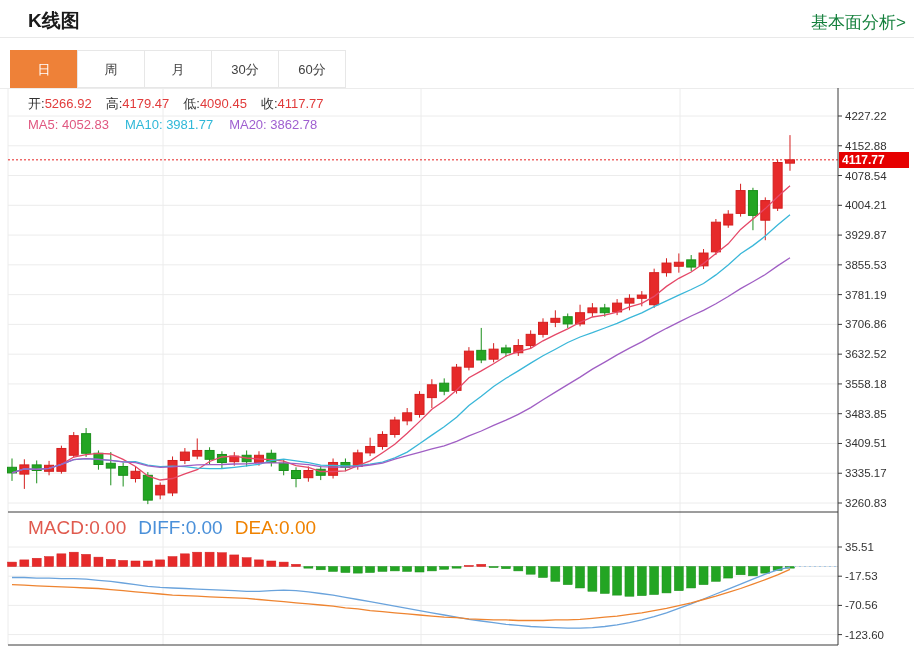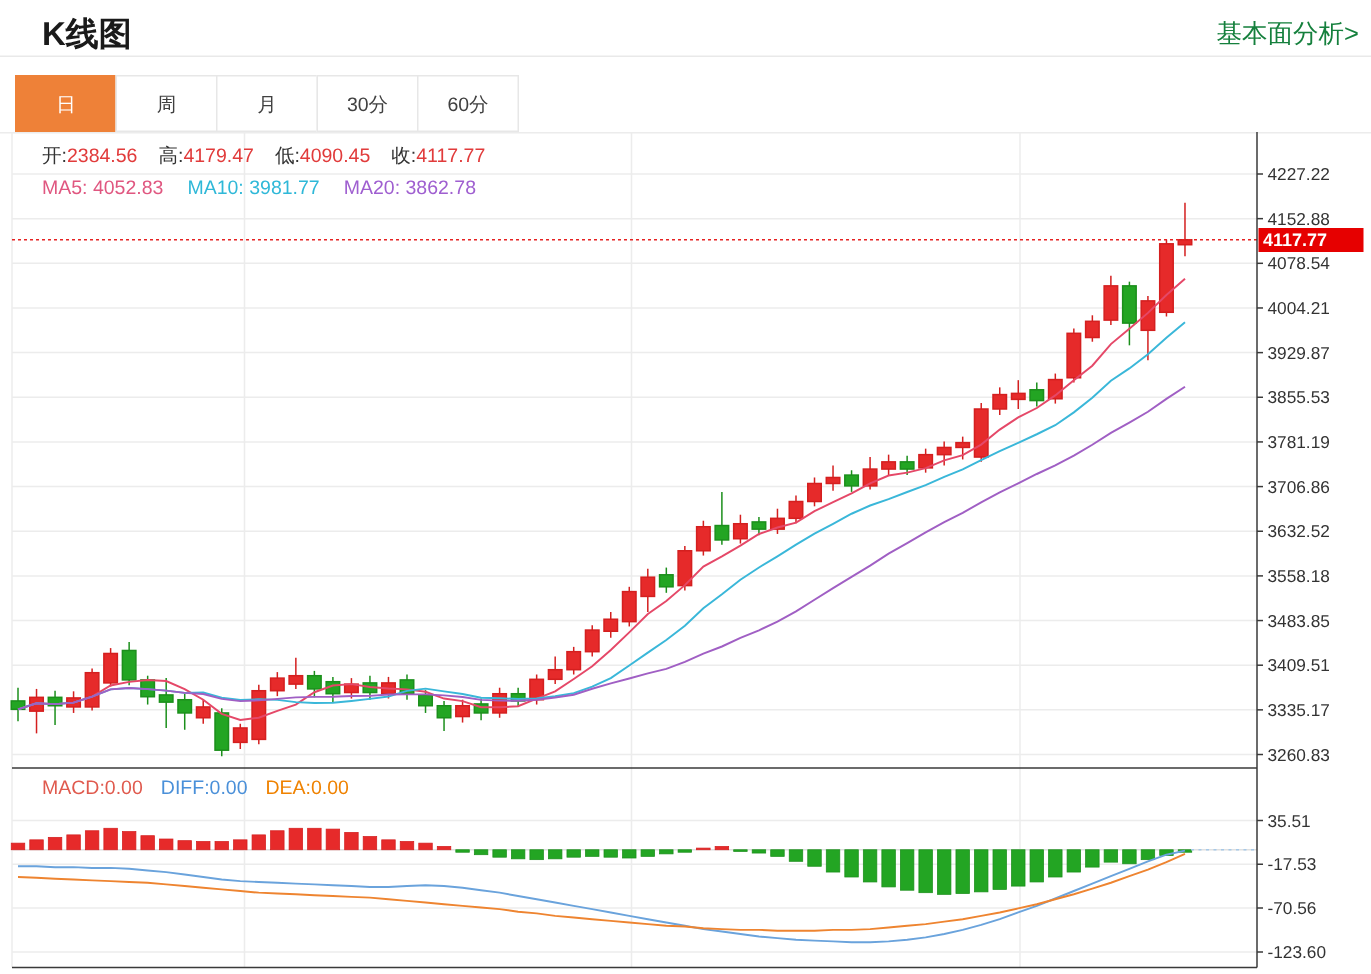--- a/index.html
+++ b/index.html
@@ -1,32 +1,32 @@
 <!DOCTYPE html>
 <html><head>
 <meta charset="utf-8">
 <style>
   html,body{margin:0;padding:0;background:#fff;}
   #app{position:relative;width:914px;height:649px;background:#fff;overflow:hidden;
        font-family:"Liberation Sans","DejaVu Sans",sans-serif;}
-  .page-title{position:absolute;left:28px;top:8px;font-size:22px;font-weight:bold;color:#1a1a1a;}
+  .page-title{position:absolute;left:28px;top:8px;font-size:19px;font-weight:bold;color:#1a1a1a;}
   .fund-link{position:absolute;right:8px;top:11px;font-size:17px;color:#15803d;cursor:pointer;}
   .hdr-divider{position:absolute;left:0;top:37px;width:914px;height:1px;background:#e9e9e9;}
   .tabs{position:absolute;left:10px;top:50px;display:flex;}
   .tab{width:68px;height:38px;line-height:38px;text-align:center;font-size:13px;color:#404040;
        background:#fff;border:1px solid #e7e7e7;margin-left:-1px;box-sizing:border-box;cursor:pointer;}
   .tab:first-child{margin-left:0;}
   .tab.sel{background:#ee8138;border-color:#ee8138;color:#fff;}
   .tabrow-line{position:absolute;left:0;top:88px;width:914px;height:1px;background:#ececec;}
   .ohlc-row{position:absolute;left:28px;top:95px;font-size:13px;white-space:nowrap;}
   .ohlc-row .lab{color:#333;}
   .ohlc-row .val{color:#e13b3b;margin-right:14px;}
   .ma-row{position:absolute;left:28px;top:117px;font-size:13px;white-space:nowrap;}
   .ma-row span{margin-right:16px;}
-  .macd-row{position:absolute;left:28px;top:517px;font-size:13px;white-space:nowrap;}
+  .macd-row{position:absolute;left:28px;top:517px;font-size:19px;white-space:nowrap;}
   .macd-row span{margin-right:12px;}
   #chart-svg{position:absolute;left:0;top:0;}
   .price-tag{position:absolute;left:839px;top:152px;width:67px;height:16px;line-height:16px;
        background:#e60000;color:#fff;font-size:12px;font-weight:bold;padding-left:3px;}
 </style>
 </head>
 <body>
 
 <div id="app">
   <div class="page-title">K线图</div>
@@ -299,18 +299,18 @@
       <line x1="838" x2="842" y1="547" y2="547" stroke="#3a3a3a" stroke-width="1"></line>
       <text x="845" y="551" font-size="11.5" fill="#333333">35.51</text>
       <line x1="838" x2="842" y1="576.2" y2="576.2" stroke="#3a3a3a" stroke-width="1"></line>
       <text x="845" y="580.2" font-size="11.5" fill="#333333">-17.53</text>
       <line x1="838" x2="842" y1="605.4" y2="605.4" stroke="#3a3a3a" stroke-width="1"></line>
       <text x="845" y="609.4" font-size="11.5" fill="#333333">-70.56</text>
       <line x1="838" x2="842" y1="634.6" y2="634.6" stroke="#3a3a3a" stroke-width="1"></line>
       <text x="845" y="638.6" font-size="11.5" fill="#333333">-123.60</text>
     </svg>
 
-  <div class="ohlc-row" id="ohlc-row"><span class="lab">开:</span><span class="val">2384.56</span><span class="lab">高:</span><span class="val">4179.47</span><span class="lab">低:</span><span class="val">4090.45</span><span class="lab">收:</span><span class="val">4117.77</span></div>
+  <div class="ohlc-row" id="ohlc-row"><span class="lab">开:</span><span class="val">5266.92</span><span class="lab">高:</span><span class="val">4179.47</span><span class="lab">低:</span><span class="val">4090.45</span><span class="lab">收:</span><span class="val">4117.77</span></div>
   <div class="ma-row" id="ma-row"><span style="color: rgb(224, 87, 128); margin-top: 47px;">MA5: 4052.83</span><span style="color: rgb(47, 184, 216);">MA10: 3981.77</span><span style="color: rgb(159, 95, 208); text-align: right;">MA20: 3862.78</span></div>
   <div class="macd-row" id="macd-row"><span style="color: rgb(224, 90, 78);">MACD:0.00</span><span style="color: rgb(74, 144, 217);">DIFF:0.00</span><span style="color: rgb(239, 130, 0);">DEA:0.00</span></div>
 
   <div class="price-tag" style="background: rgb(230, 0, 0);">4117.77</div>
 </div>
 
 </body></html>

